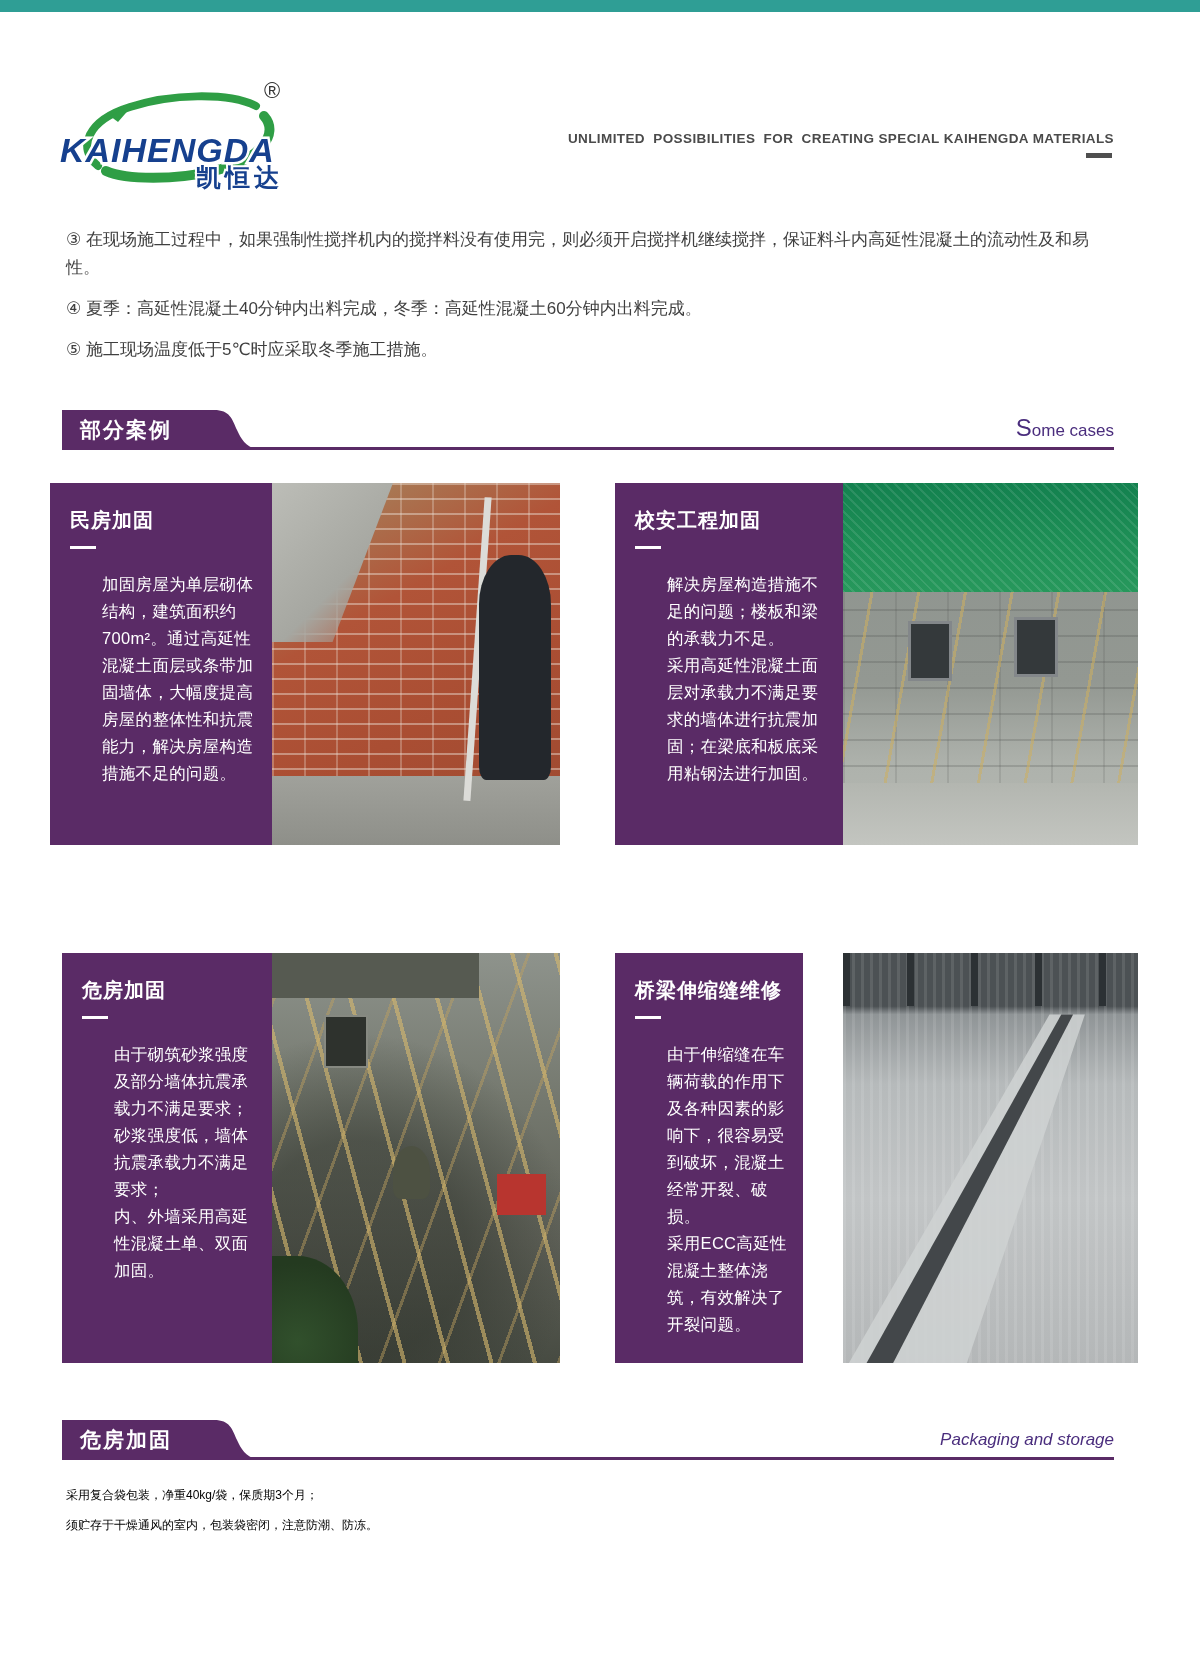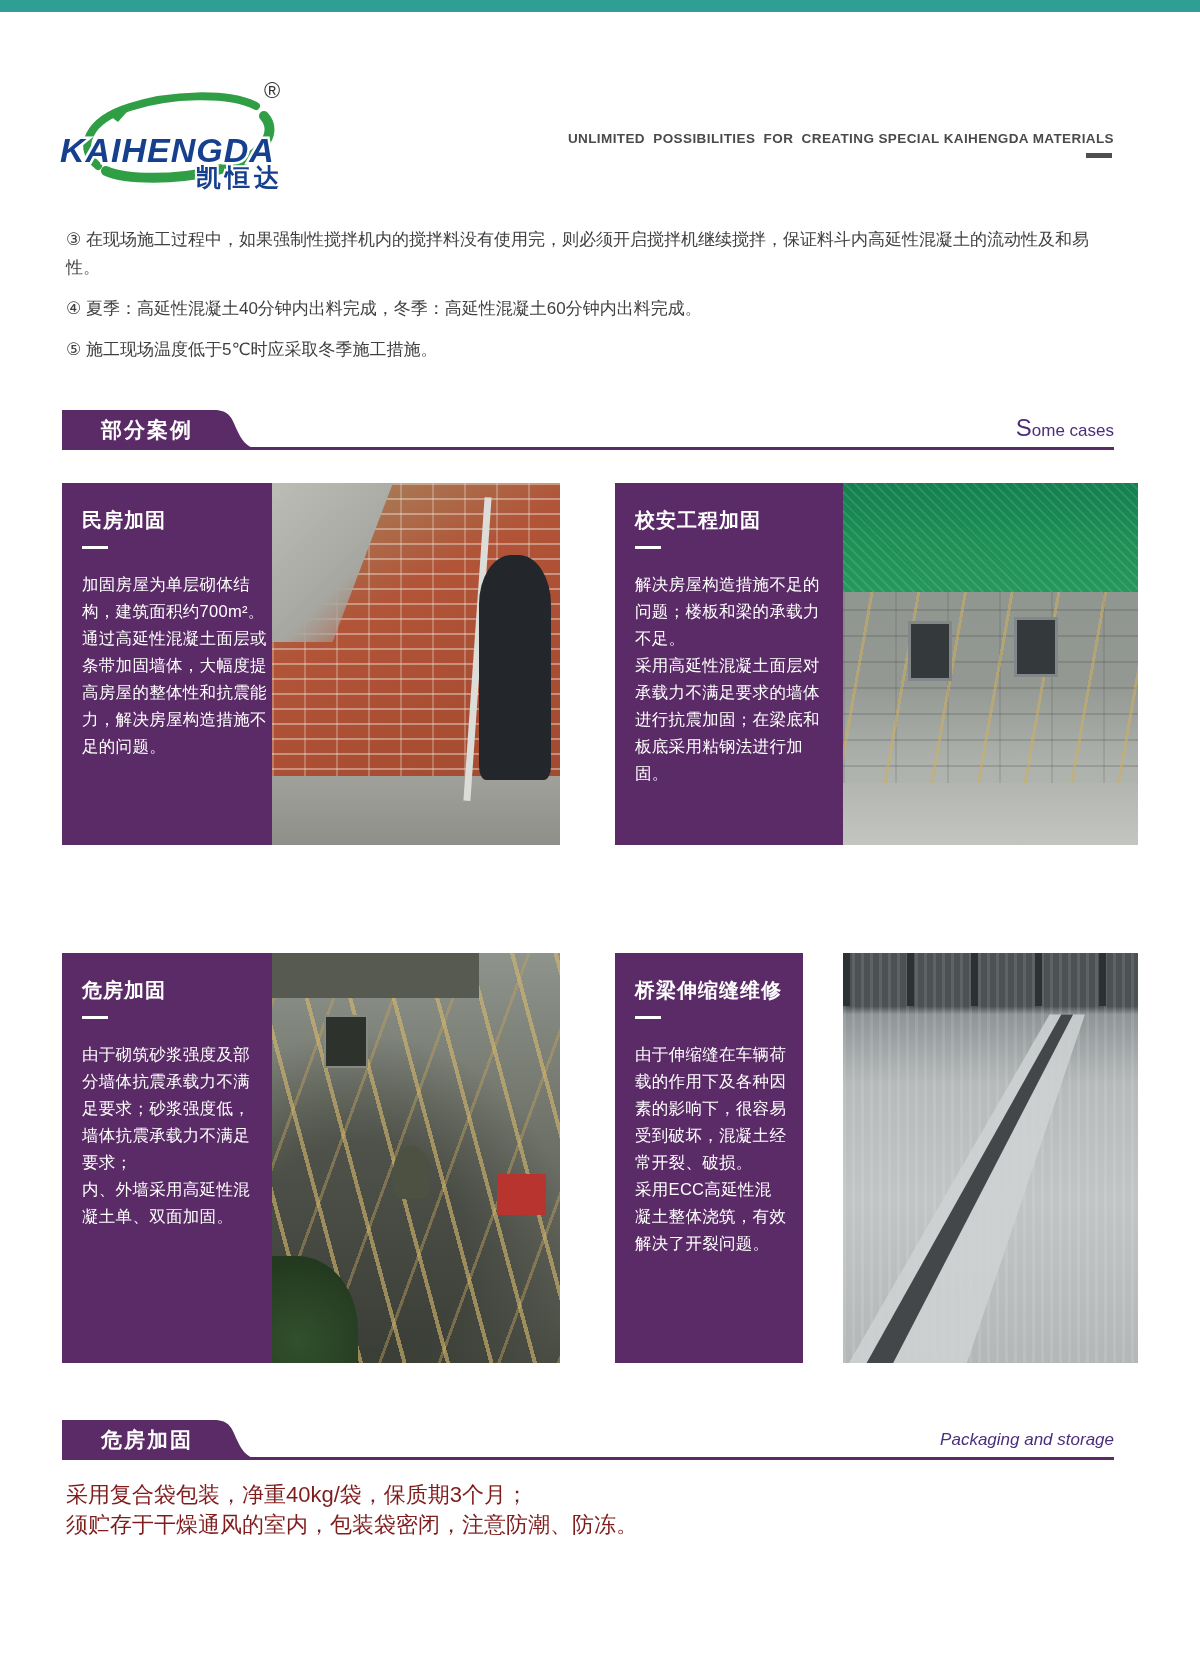--- a/index.html
+++ b/index.html
@@ -19,31 +19,31 @@
   .tagline-dash{position:absolute;right:88px;top:153px;width:26px;height:5px;background:#4f4f4f;}
 
   
   .notes{position:absolute;left:66px;top:226px;width:1030px;font-size:17px;line-height:28px;color:#3f3f3f;}
   .notes p{margin:0 0 13px 0;}
 
   
   .sec-tab{position:absolute;left:62px;width:215px;height:40px;}
   .sec-tab svg{position:absolute;left:0;top:0;}
   .tab-label{position:absolute;left:18px;top:0;line-height:40px;color:#fff;font-size:21px;
-    font-weight:bold;letter-spacing:2px;margin-left:21px;}
+    font-weight:bold;letter-spacing:2px;}
   .sec-line{position:absolute;left:62px;width:1052px;height:3px;background:#5a2b66;}
   .sec-en{position:absolute;right:86px;color:#4a2d7d;font-size:17px;}
   .sec-en .big{font-size:24px;}
 
   
   .panel{position:absolute;background:#5a2b66;color:#fff;box-sizing:border-box;
     padding:24px 16px 0 20px;}
   .card-title{font-size:20px;font-weight:bold;letter-spacing:1px;}
   .card-underline{width:26px;height:3px;background:#fff;margin-top:12px;}
-  .card-body{margin-top:22px;font-size:16.5px;line-height:27px;white-space:pre-line;letter-spacing:.3px;}
+  .card-body{margin-top:22px;font-size:16.5px;line-height:27px;white-space:pre-line;letter-spacing:.3px;margin-left:32px;}
 
   .photo{position:absolute;overflow:hidden;}
   .photo > div{position:absolute;}
 
   
   .photo-brick{
     background:
       repeating-linear-gradient(0deg, rgba(235,225,215,.45) 0 2px, transparent 2px 15px),
       repeating-linear-gradient(90deg, rgba(235,225,215,.3) 0 2px, transparent 2px 32px),
       linear-gradient(150deg,#9a9a94 0%,#a87a55 12%,#b15438 35%,#aa4e33 62%,#9c4a31 100%);
@@ -95,22 +95,22 @@
       linear-gradient(180deg,#4c5154 0%,#4c5154 13%,#8f9496 15%,#b6babb 32%,#c2c5c6 60%,#b4b7b8 100%);
   }
   .p4-posts{left:0;top:0;width:100%;height:13%;
     background:repeating-linear-gradient(90deg,#2c3134 0 7px,transparent 7px 64px);}
   .p4-patch{left:0;top:0;width:100%;height:100%;background:#cfd2d2;opacity:.85;
     clip-path:polygon(2% 100%,42% 100%,82% 15%,70% 15%);}
   .p4-joint{left:0;top:0;width:100%;height:100%;background:#43474a;
     clip-path:polygon(8% 100%,17% 100%,78% 15%,74% 15%);}
 
   
-  .pack-body{position:absolute;left:66px;top:1480px;width:1000px;font-size:22px;
-    line-height:30px;color:#7f1d1d;white-space:pre-line;}
+  .pack-body{position:absolute;left:66px;top:1480px;width:1000px;font-size:12px;
+    line-height:30px;color:#000000;white-space:pre-line;}
 </style>
 </head>
 <body>
 
 <div id="page">
 
   <div class="top-bar"></div>
 
   <svg class="logo" viewBox="0 0 235 115">
     <g fill="none" stroke-linecap="round">
@@ -136,21 +136,21 @@
     <svg width="215" height="40" viewBox="0 0 215 40">
       <path d="M0,0 H152 C168,0 170,9 175,20 C180,31 186,40 202,40 H0 Z" fill="#5a2b66"></path>
     </svg>
     <span class="tab-label">部分案例</span>
   </div>
   <div class="sec-line" style="top:447px;"></div>
   <div class="sec-en" style="top:414px;">
     <span class="big">S</span><span>ome cases</span>
   </div>
 
-  <div class="panel" style="left:62px;top:483px;width:231px;height:362px;">
+  <div class="panel" style="left:50px;top:483px;width:231px;height:362px;">
     <div class="card-title">民房加固</div>
     <div class="card-underline"></div>
     <div class="card-body">加固房屋为单层砌体结构，建筑面积约700m²。通过高延性混凝土面层或条带加固墙体，大幅度提高房屋的整体性和抗震能力，解决房屋构造措施不足的问题。</div>
   </div>
   <div class="photo photo-brick" style="left:272px;top:483px;width:288px;height:362px;">
     <div class="p1-plaster"></div>
     <div class="p1-ground"></div>
     <div class="p1-rod"></div>
     <div class="p1-person"></div>
   </div>

